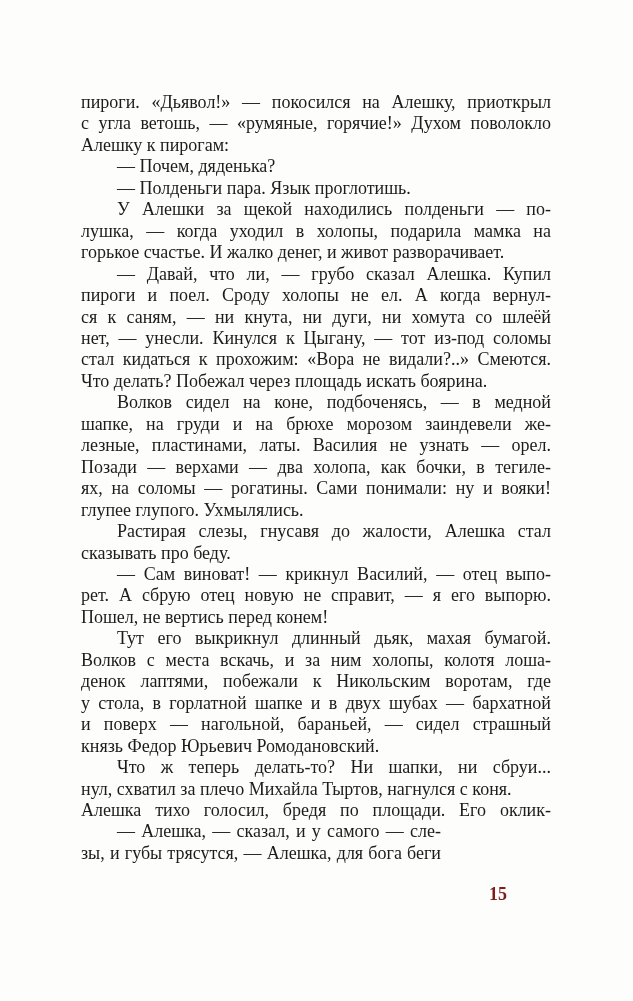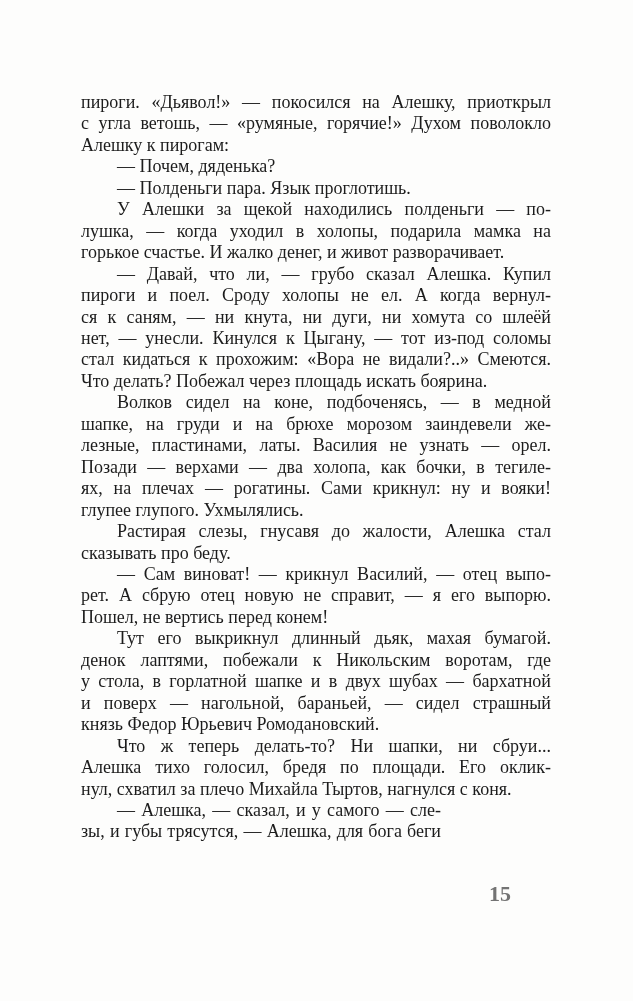--- a/index.html
+++ b/index.html
@@ -42,23 +42,23 @@
   .short {
     width: 360px;
   }
   .folio {
     position: absolute;
     left: 408px;
     top: 790px;
     width: 40px;
     font-family: "Liberation Serif", "DejaVu Serif", serif;
     font-weight: bold;
-    font-size: 22px;
+    font-size: 18px;
     line-height: 24px;
-    color: #737373;
+    color: #7f1d1d;
     text-align: left;
   }
 </style>
 </head>
 <body>
 
 <div class="book-page">
   <div class="ln">пироги. «Дьявол!» — покосился на Алешку, приоткрыл</div>
   <div class="ln">с угла ветошь, — «румяные, горячие!» Духом поволокло</div>
   <div class="ln end">Алешку к пирогам:</div>
@@ -70,31 +70,32 @@
   <div class="ln ind">— Давай, что ли, — грубо сказал Алешка. Купил</div>
   <div class="ln">пироги и поел. Сроду холопы не ел. А когда вернул-</div>
   <div class="ln">ся к саням, — ни кнута, ни дуги, ни хомута со шлеёй</div>
   <div class="ln">нет, — унесли. Кинулся к Цыгану, — тот из-под соломы</div>
   <div class="ln">стал кидаться к прохожим: «Вора не видали?..» Смеются.</div>
   <div class="ln end">Что делать? Побежал через площадь искать боярина.</div>
   <div class="ln ind">Волков сидел на коне, подбоченясь, — в медной</div>
   <div class="ln">шапке, на груди и на брюхе морозом заиндевели же-</div>
   <div class="ln">лезные, пластинами, латы. Василия не узнать — орел.</div>
   <div class="ln">Позади — верхами — два холопа, как бочки, в тегиле-</div>
-  <div class="ln">ях, на плечах — рогатины. Сами крикнул: ну и вояки!</div>
+  <div class="ln">ях, на соломы — рогатины. Сами понимали: ну и вояки!</div>
   <div class="ln end">глупее глупого. Ухмылялись.</div>
   <div class="ln ind">Растирая слезы, гнусавя до жалости, Алешка стал</div>
   <div class="ln end">сказывать про беду.</div>
   <div class="ln ind">— Сам виноват! — крикнул Василий, — отец выпо-</div>
   <div class="ln">рет. А сбрую отец новую не справит, — я его выпорю.</div>
   <div class="ln end">Пошел, не вертись перед конем!</div>
   <div class="ln ind">Тут его выкрикнул длинный дьяк, махая бумагой.</div>
+  <div class="ln">Волков с места вскачь, и за ним холопы, колотя лоша-</div>
   <div class="ln">денок лаптями, побежали к Никольским воротам, где</div>
   <div class="ln">у стола, в горлатной шапке и в двух шубах — бархатной</div>
   <div class="ln">и поверх — нагольной, бараньей, — сидел страшный</div>
   <div class="ln end">князь Федор Юрьевич Ромодановский.</div>
   <div class="ln ind">Что ж теперь делать-то? Ни шапки, ни сбруи...</div>
+  <div class="ln end">нул, схватил за плечо Михайла Тыртов, нагнулся с коня.</div>
   <div class="ln">Алешка тихо голосил, бредя по площади. Его оклик-</div>
-  <div class="ln end">нул, схватил за плечо Михайла Тыртов, нагнулся с коня.</div>
   <div class="ln ind short">— Алешка, — сказал, и у самого — сле-</div>
   <div class="ln short">зы, и губы трясутся, — Алешка, для бога беги</div>
   <div class="folio">15</div>
 </div>
 
 </body></html>

